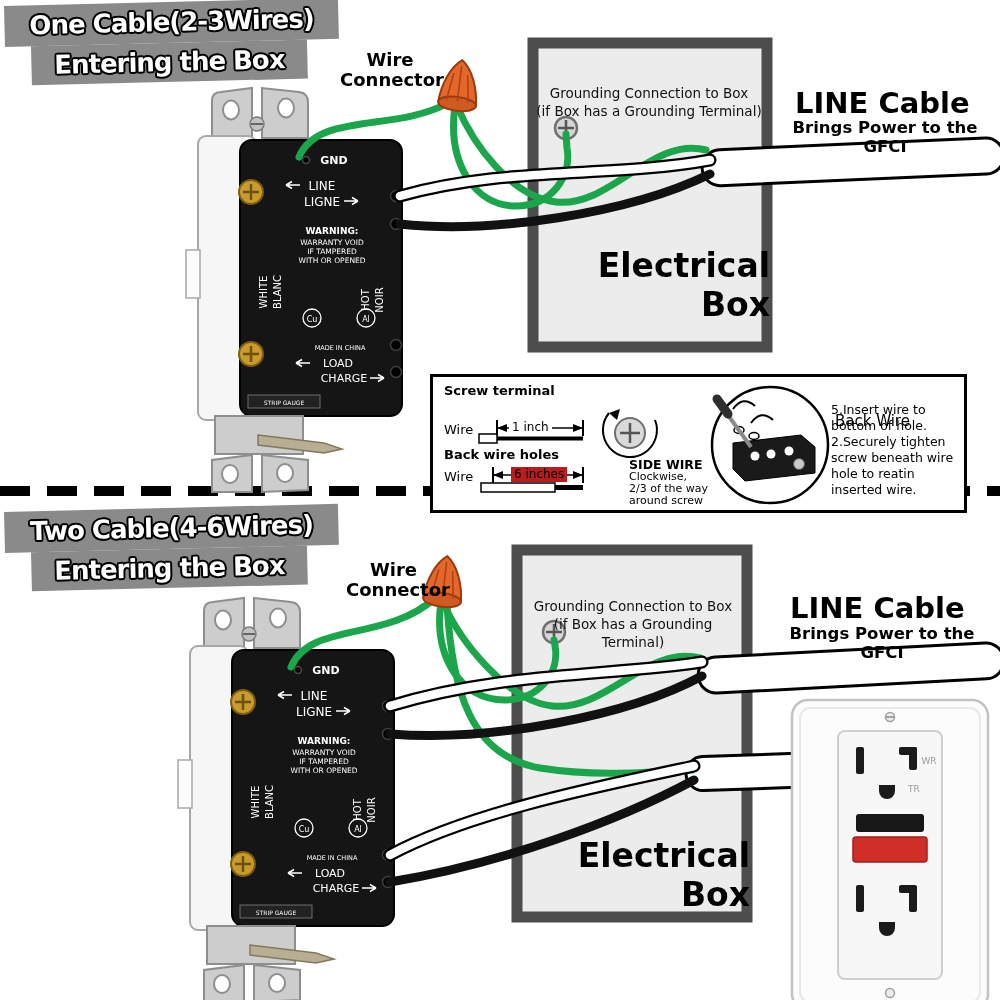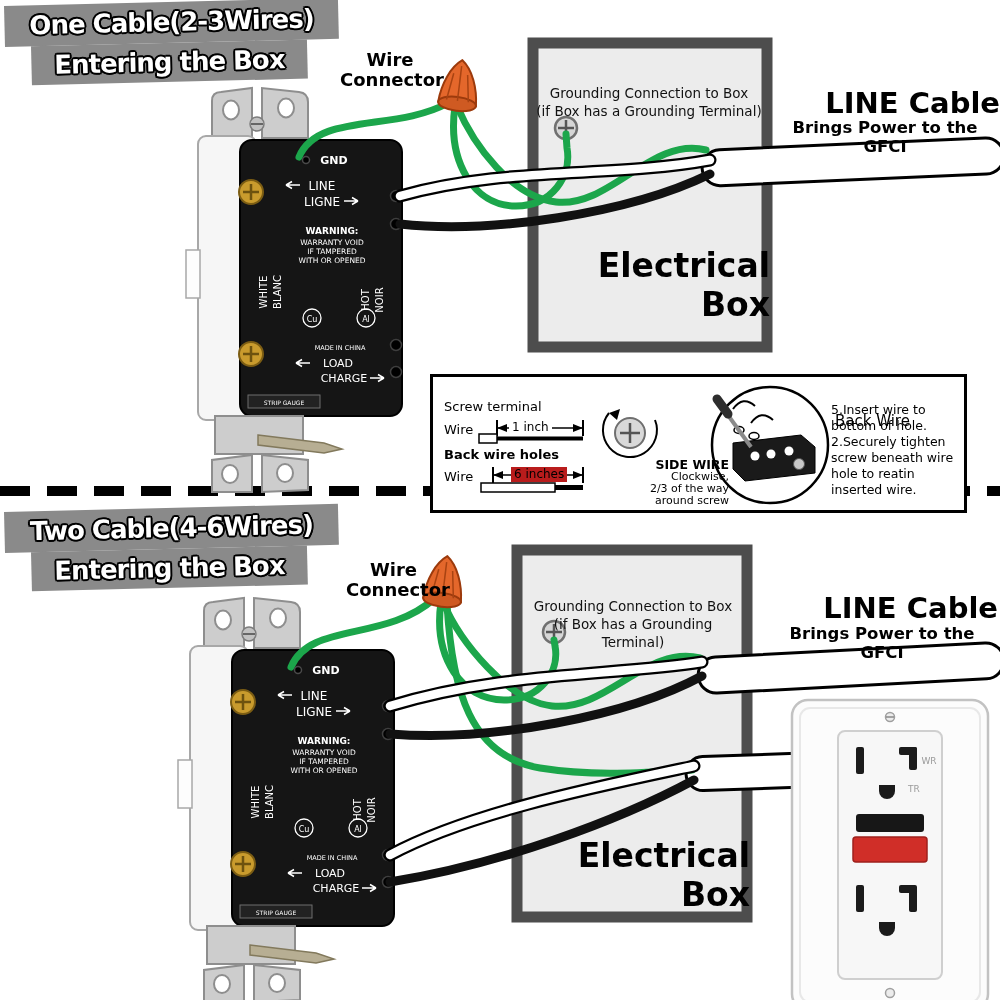--- a/index.html
+++ b/index.html
@@ -12,27 +12,27 @@
   .t { position:absolute; color:#000; z-index:4; }
   .banner-wrap { position:absolute; transform:rotate(-1.4deg); transform-origin:top left; z-index:4; }
   .banner-bar { background:#8a8a8a; color:#fff; font-weight:bold; text-align:center; letter-spacing:-1px;
     text-shadow:2px 0 0 #000,-2px 0 0 #000,0 2px 0 #000,0 -2px 0 #000,1.5px 1.5px 0 #000,
       -1.5px 1.5px 0 #000,1.5px -1.5px 0 #000,-1.5px -1.5px 0 #000; }
   .bar1 { width:334px; font-size:26px; line-height:41px; }
   .bar2 { width:276px; font-size:26px; line-height:39px; margin-left:26px; }
   .wc { text-align:center; font-size:18px; font-weight:600; line-height:20px; }
   .grounding { text-align:center; font-size:13.5px; line-height:18px; color:#111;margin-top:20px; }
   .boxtitle { text-align:right; font-size:33px; font-weight:bold; line-height:39px; }
-  .lc-title { text-align:right; font-size:29px; font-weight:bold; }
+  .lc-title { text-align:left; font-size:29px; font-weight:bold; }
   .lc-sub { text-align:center; font-size:16.5px; font-weight:600; }
   .infobox { position:absolute; left:430px; top:374px; width:537px; height:139px;
              background:#fff; border:3px solid #000; z-index:3; }
   .infobox svg { position:absolute; left:0; top:0; }
   .ib-t { position:absolute; font-size:13px; line-height:15px; }
-  .ib-side { position:absolute; text-align:right; font-size:11px; line-height:12px; }
+  .ib-side { position:absolute; text-align:left; font-size:11px; line-height:12px; }
   .ib-steps { position:absolute; font-size:12.5px; line-height:16px; }
   .dl { fill:#fff; text-anchor:middle; font-family:"DejaVu Sans","Liberation Sans",sans-serif; }
 </style>
 </head>
 <body>
 
 <div class="canvas">
 
   <div class="divider"></div>
 
@@ -293,21 +293,21 @@
         <ellipse cx="321" cy="59" rx="5" ry="3.5" fill="none" stroke="#000" stroke-width="1.5"></ellipse>
         <path d="M 300,66 L 368,58 L 382,70 L 382,96 L 312,104 L 300,92 Z" fill="#1a1a1a" stroke="#000"></path>
         <circle cx="322" cy="79" r="4.5" fill="#fff"></circle>
         <circle cx="338" cy="77" r="4.5" fill="#fff"></circle>
         <circle cx="356" cy="74" r="4.5" fill="#fff"></circle>
         <circle cx="366" cy="87" r="5.5" fill="#c9c9c9" stroke="#555"></circle>
         <line x1="292" y1="34" x2="318" y2="70" stroke="#8a8a8a" stroke-width="4"></line>
         <line x1="284" y1="22" x2="295" y2="37" stroke="#2e2e2e" stroke-width="9" stroke-linecap="round"></line>
       </g>
     </svg>
-    <div class="ib-t" style="left:11px; top:22px; font-weight:400;">Screw terminal</div>
+    <div class="ib-t" style="left:11px; top:6px; font-weight:700;">Screw terminal</div>
     <div class="ib-t" style="left:11px; top:45px;">Wire</div>
     <div class="ib-t" style="left:76px; top:43px; font-size:12px; background:#fff; padding:0 3px;">1 inch</div>
     <div class="ib-t" style="left:11px; top:70px; font-weight:600;">Back wire holes</div>
     <div class="ib-t" style="left:11px; top:92px;">Wire</div>
     <div class="ib-t" style="left:78px; top:90px; font-size:12px; background:#b91c1c; padding:0 3px;">6 inches</div>
     <div class="ib-side" style="left:196px; top:82px; width:100px;">
       <div style="font-weight:bold; font-size:12.5px;">SIDE WIRE</div>
       <div>Clockwise,</div>
       <div>2/3 of the way</div>
       <div>around screw</div>

